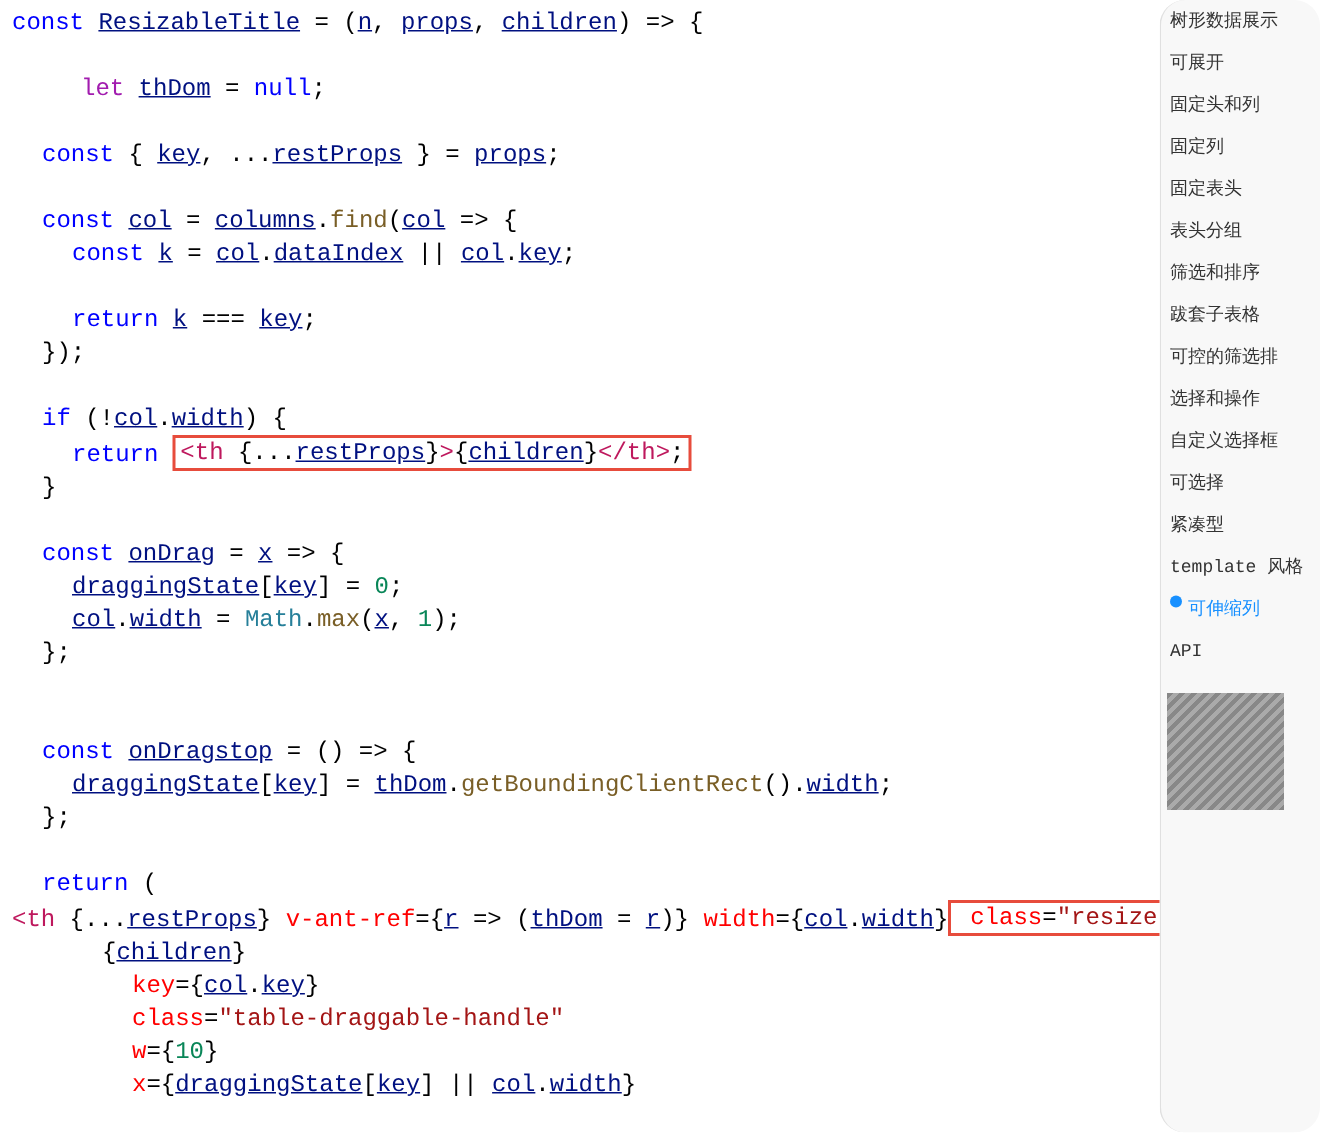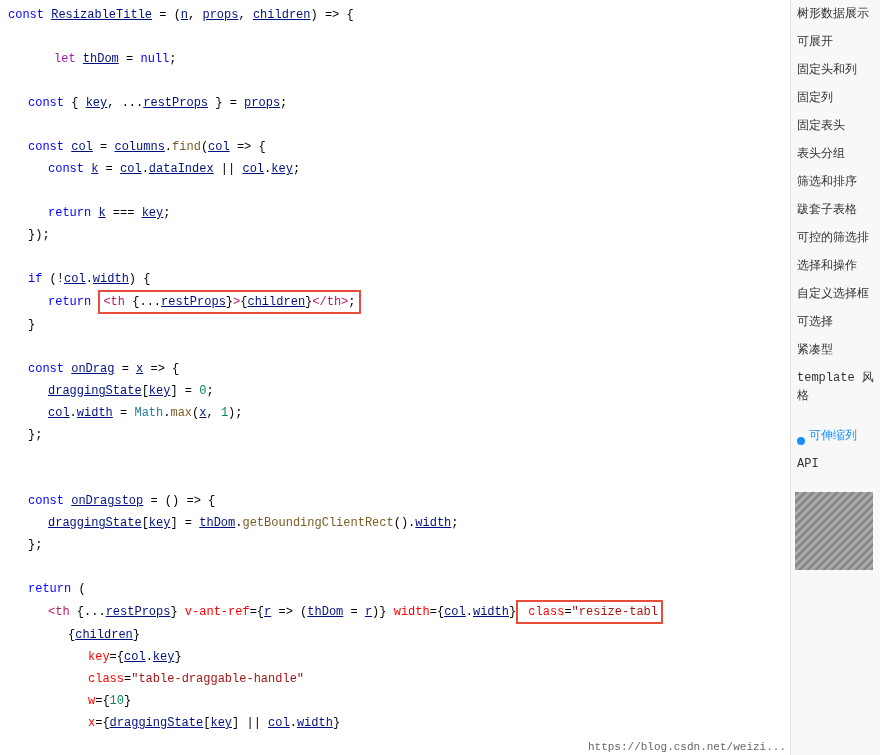--- a/index.html
+++ b/index.html
@@ -14,68 +14,68 @@
 
     .main-area {
       flex: 1;
       background: #ffffff;
       overflow: hidden;
       position: relative;
     }
 
     .code-line {
       display: flex;
-      align-items: center;
+      align-items: flex-end;
       min-height: 22px;
-      font-size: 12px;
+      font-size: 16px;
       line-height: 22px;
       white-space: pre;
     }
     .kw-const { color: #0000ff; }
     .kw-let { color: #a21caf; margin-left: 26px; }
     .kw-return { color: #0000ff; }
     .kw-if { color: #0000ff; }
     .str-orange { color: #a31515; }
     .jsx-tag { color: #be185d; }
     .jsx-attr { color: #ff0000; }
     .fn-yellow { color: #795e26; }
     .num { color: #098658; }
     .class-name { color: #267f99; }
     .prop { color: #001080; text-decoration: underline; }
 
     .indent1 { display: inline-block; width: 20px; }
     .indent2 { display: inline-block; width: 40px; }
 
     
     .sidebar {
-      width: 90px;
+      width: 107px;
       background: #f8f8f8;
       border-left: 1px solid #e0e0e0;
       font-size: 12px;
       color: #333;
       overflow-y: auto;
       flex-shrink: 0;
+      border-radius: 17px;
     }
 
     .sidebar-item {
       padding: 5px 6px;
       cursor: pointer;
       line-height: 1.5;
       color: #333;
       font-size: 12px;
     }
 
     .sidebar-item.active {
       color: #1890ff;
     }
 
     .sidebar-item.with-dot {
       display: flex;
-      align-items: flex-end;
-      margin-top: 12px;
+      align-items: flex-start;
     }
 
     .blue-dot {
       width: 8px;
       height: 8px;
       background: #1890ff;
       border-radius: 50%;
       margin-right: 4px;
       flex-shrink: 0;
     }
@@ -228,21 +228,20 @@
     <div class="code-line">
       <span style="display:inline-block; width: 80px;"></span><span class="jsx-attr">w</span><span>={</span><span class="num">10</span><span>}</span>
     </div>
 
     <div class="code-line">
       <span style="display:inline-block; width: 80px;"></span><span class="jsx-attr">x</span><span>={</span><span class="prop">draggingState</span><span>[</span><span class="prop">key</span><span>] || </span><span class="prop">col</span><span>.</span><span class="prop">width</span><span>}</span>
     </div>
 
   </div>
 
-  <div class="url-bar">https://blog.csdn.net/weizi...</div>
 </div>
 
 <div class="sidebar">
   <div class="sidebar-item">
     <span>树形数据展示</span>
   </div>
   <div class="sidebar-item">
     <span>可展开</span>
   </div>
   <div class="sidebar-item">

